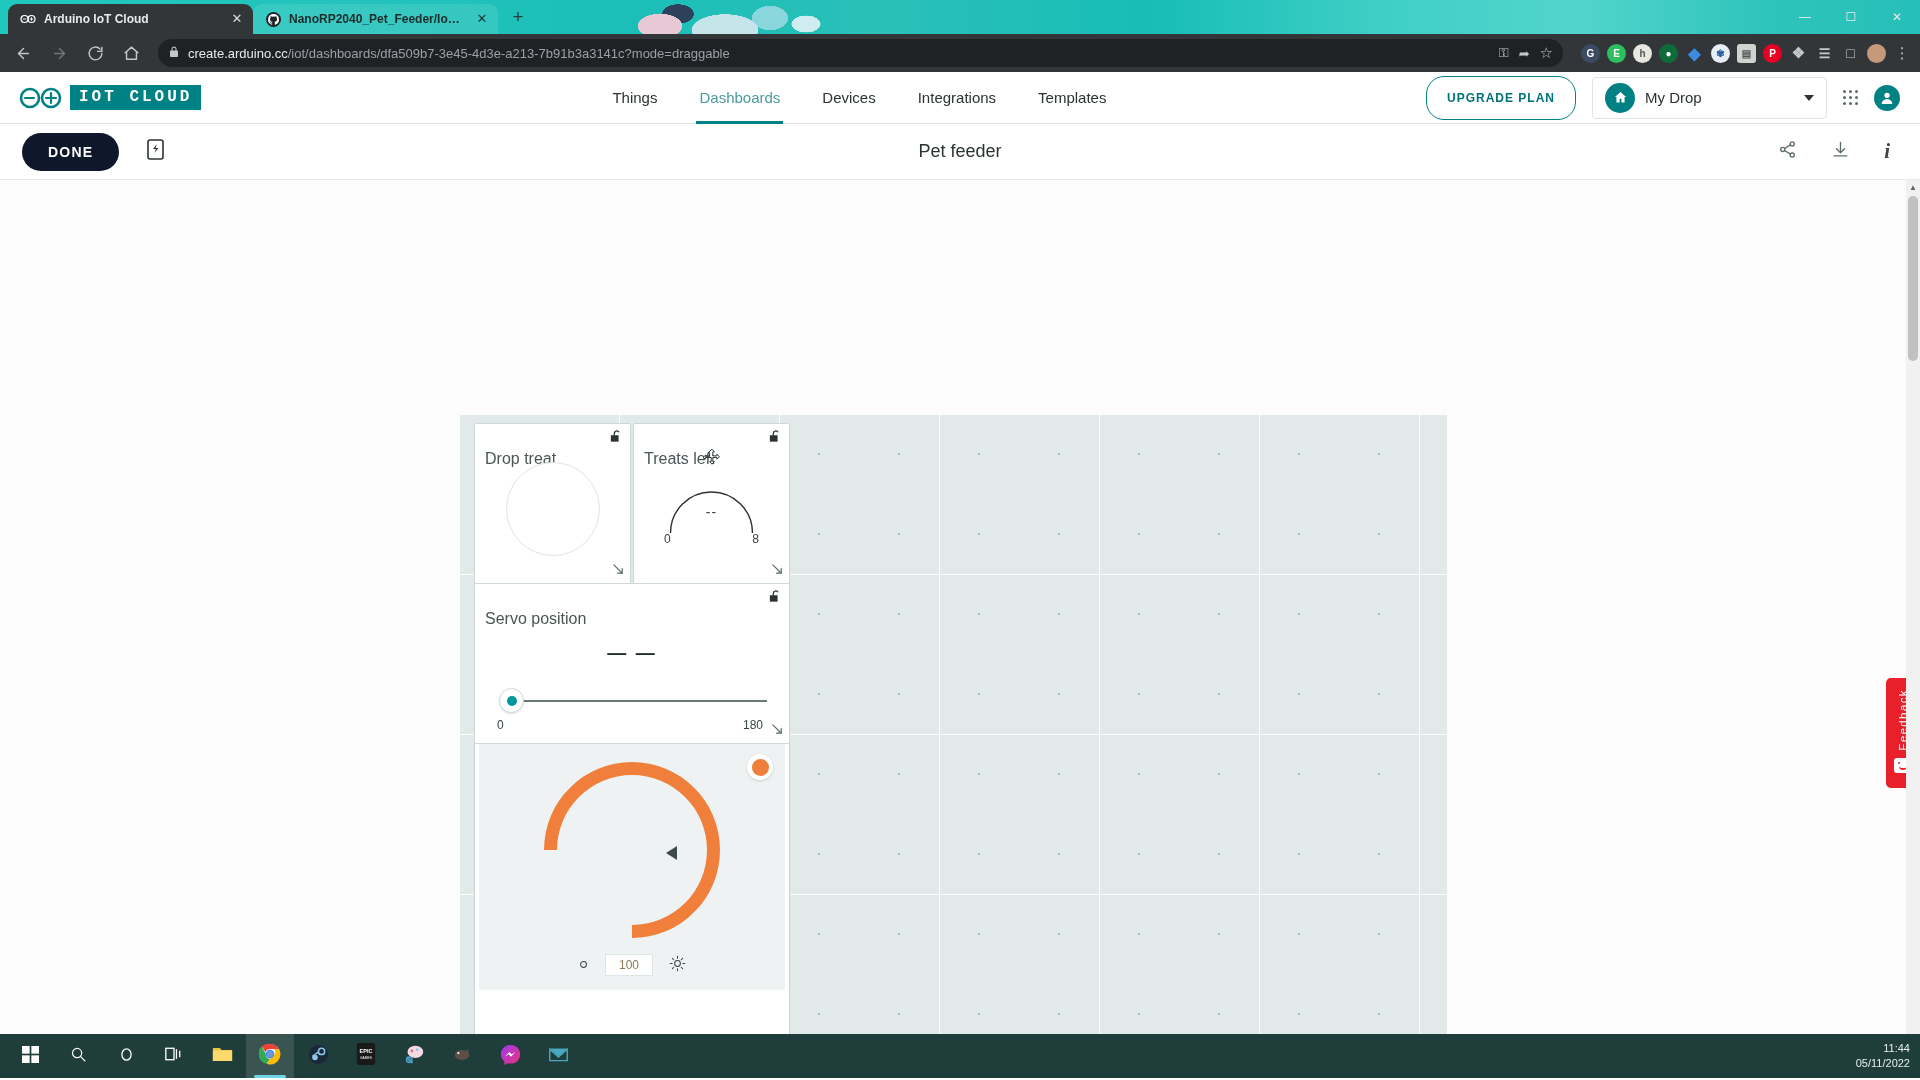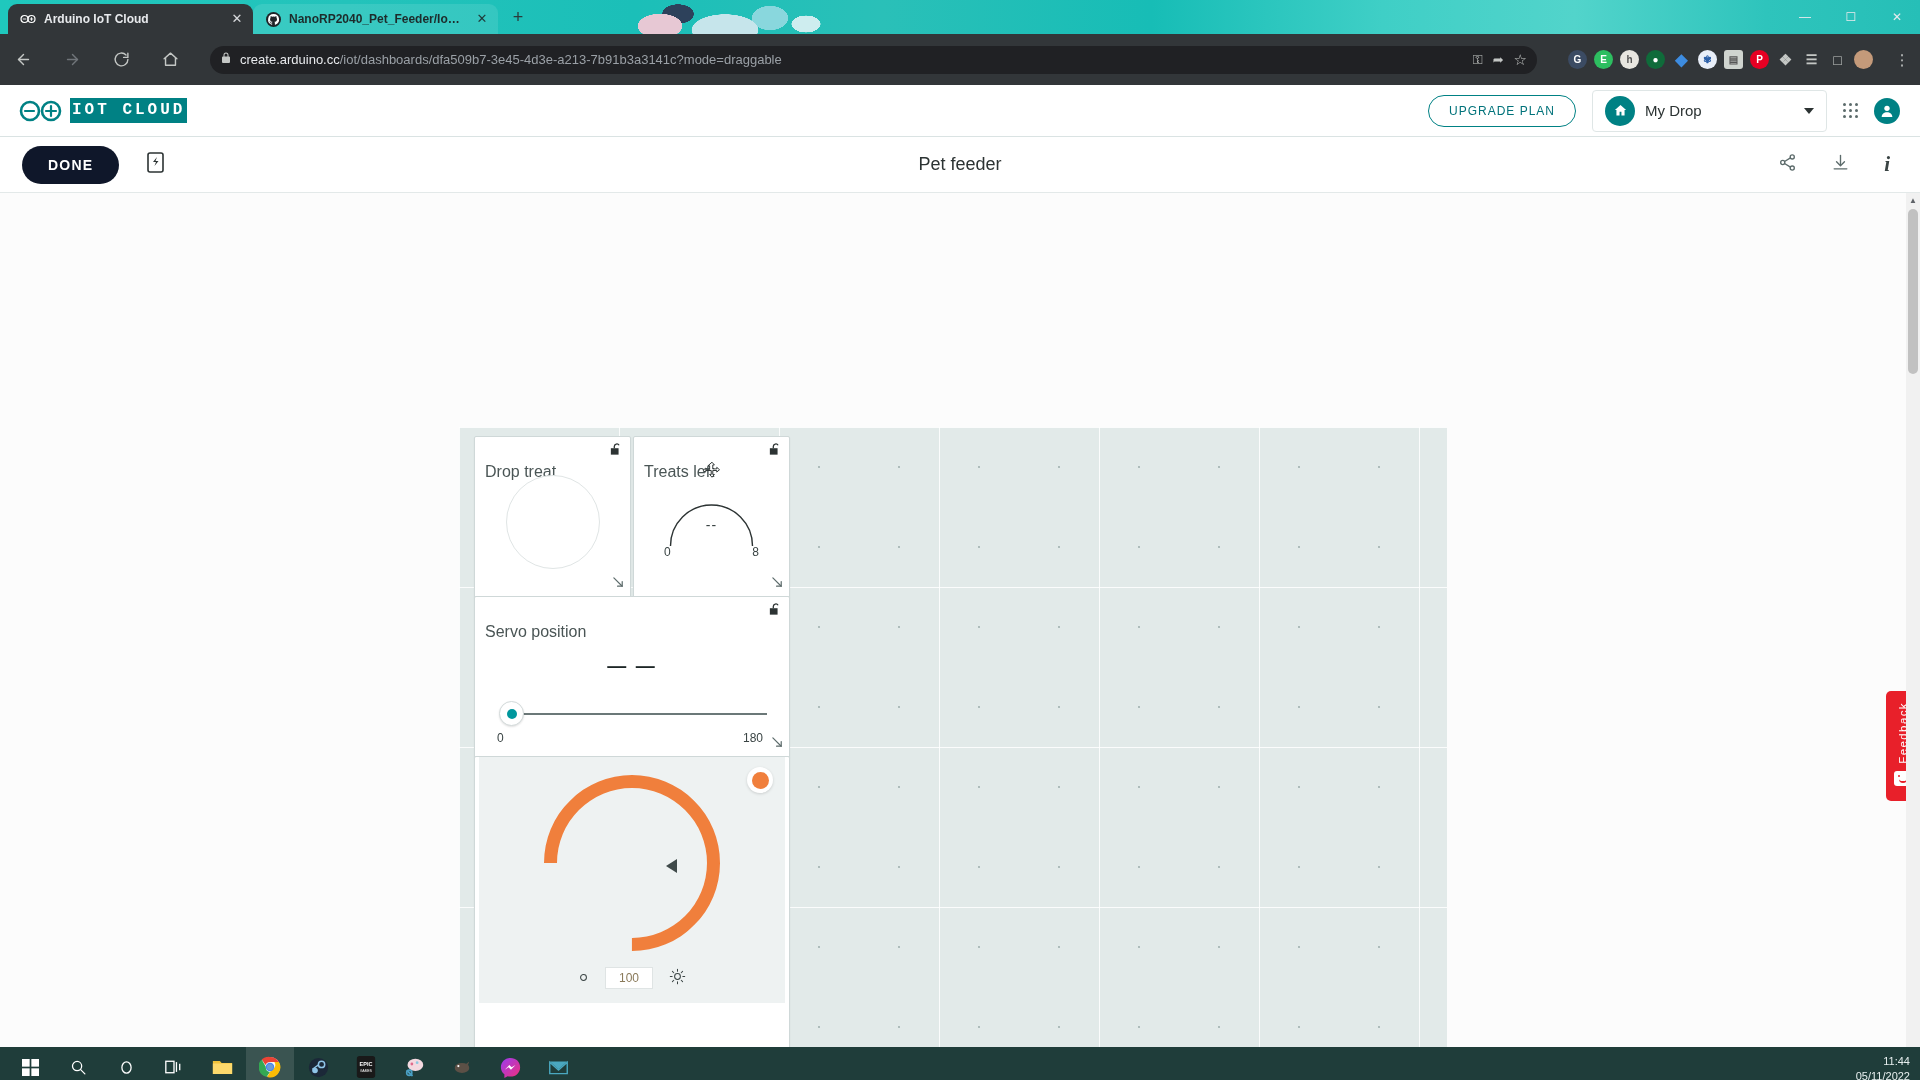--- a/index.html
+++ b/index.html
@@ -56,23 +56,23 @@
     width: 28px; height: 28px; margin-left: 6px; margin-bottom: 2px;
     color: #2b3b3b; font-size: 18px; line-height: 26px; text-align: center;
   }
   .win-controls {
     position: absolute; right: 0; top: 0; z-index: 3;
     height: 34px; display: flex; align-items: center; gap: 0;
   }
   .win-btn { width: 46px; height: 34px; display:flex; align-items:center; justify-content:center; color:#e8eaed; font-size: 12px; }
 
   .omnibar {
-    height: 51px; background: #323639;
+    height: 38px; background: #323639;
     display: flex; align-items: center;
-    padding: 0 8px; gap: 19px;
+    padding: 0 8px; gap: 6px;
   }
   .nav-btn {
     width: 30px; height: 30px; border-radius: 50%;
     display: flex; align-items: center; justify-content: center;
     color: #c4c7c5; flex: 0 0 30px;
   }
   .url-box {
     flex: 1; height: 28px; background: #202124; border-radius: 14px;
     display: flex; align-items: center; padding: 0 10px; gap: 8px;
     margin-left: 6px; margin-right: 6px;
@@ -94,38 +94,38 @@
     position: relative;
   }
   .ard-logo { display: flex; align-items: center; margin-left: 18px; gap: 6px; }
   .infinity {
     width: 46px; height: 22px; position: relative;
   }
   .infinity svg { display:block; }
   .logo-pill {
     background: #008184; color: #fff;
     font-size: 16px; letter-spacing: 3px; font-weight: 700;
-    padding: 3px 2px 4px; font-family: "Liberation Mono", monospace;
+    padding: 3px 9px 4px; font-family: "Liberation Mono", monospace;
   }
   .ard-nav { display: flex; align-items: center; gap: 0; margin-left: 390px; height: 52px; }
   .ard-nav a {
     font-size: 15px; color: #2c3333; text-decoration: none;
     padding: 0 21px; height: 52px; display: flex; align-items: center;
     position: relative;
   }
   .ard-nav a.active { color: #4a9a9a; }
   .ard-nav a.active::after {
     content: ""; position: absolute; left: 18px; right: 18px; bottom: 0;
     height: 3px; background: #008184;
   }
   .hdr-right { margin-left: auto; display: flex; align-items: center; gap: 16px; padding-right: 20px; }
   .upgrade-btn {
     border: 1px solid #008184; color: #00727a; background: #fff;
-    border-radius: 18px; height: 32px; padding: 8px 20px;
-    font-size: 12px; letter-spacing: 1px; font-weight: 400;
+    border-radius: 18px; height: 44px; padding: 8px 20px;
+    font-size: 12px; letter-spacing: 1px; font-weight: 700;
     display: flex; align-items: center;
   }
   .cloud-select {
     border: 1px solid #dfe6e6; border-radius: 4px; height: 42px;
     display: flex; align-items: center; gap: 10px; padding: 0 12px; width: 235px;
   }
   .home-circle {
     width: 30px; height: 30px; border-radius: 50%; background: #008184;
     display: flex; align-items: center; justify-content: center; flex: 0 0 30px;
   }
@@ -429,20 +429,27 @@
           <g fill="none" stroke="#008184" stroke-width="2.6">
             <circle cx="12" cy="11" r="9"></circle>
             <circle cx="33" cy="11" r="9"></circle>
           </g>
           <path d="M7 11h9M28 11h10M33 6v10" stroke="#008184" stroke-width="2.2" stroke-linecap="round"></path>
         </svg>
     </span>
     <span class="logo-pill">IOT CLOUD</span>
   </div>
 
+  <nav class="ard-nav">
+    <a href="#">Things</a>
+    <a href="#" class="active">Dashboards</a>
+    <a href="#">Devices</a>
+    <a href="#">Integrations</a>
+    <a href="#">Templates</a>
+  </nav>
 
   <div class="hdr-right">
     <div class="upgrade-btn">UPGRADE PLAN</div>
     <div class="cloud-select">
       <span class="home-circle">
         <svg width="15" height="15" viewBox="0 0 24 24" fill="#fff">
             <path d="M12 3L3 11h2.5v9h5v-6h3v6h5v-9H21z"></path>
           </svg>
       </span>
       <span class="cloud-name">My Drop</span>

